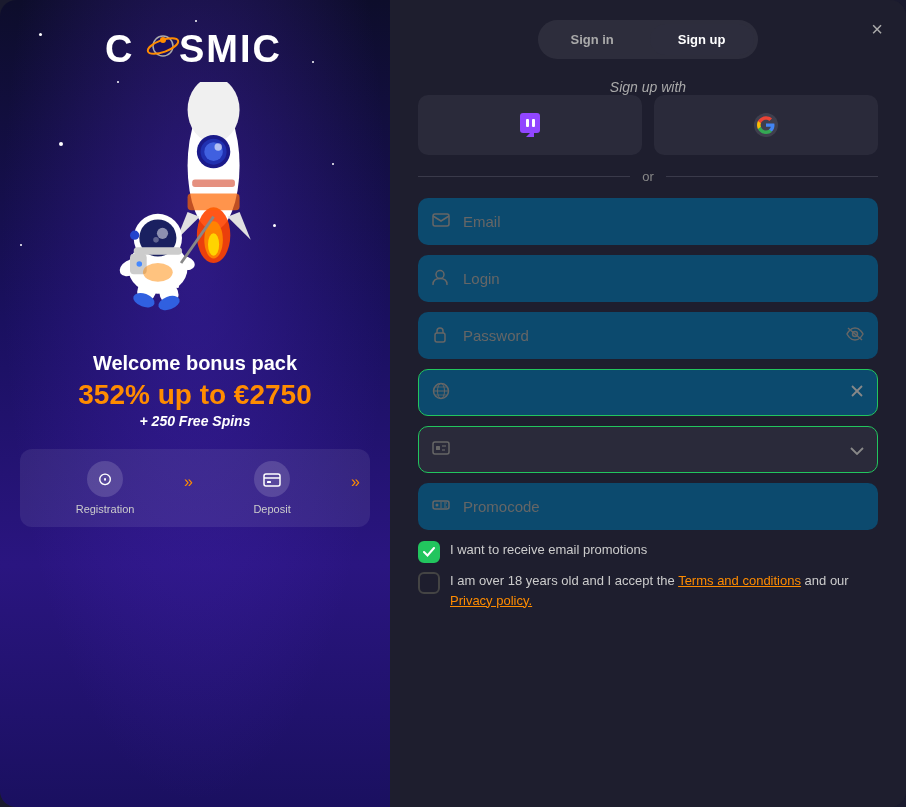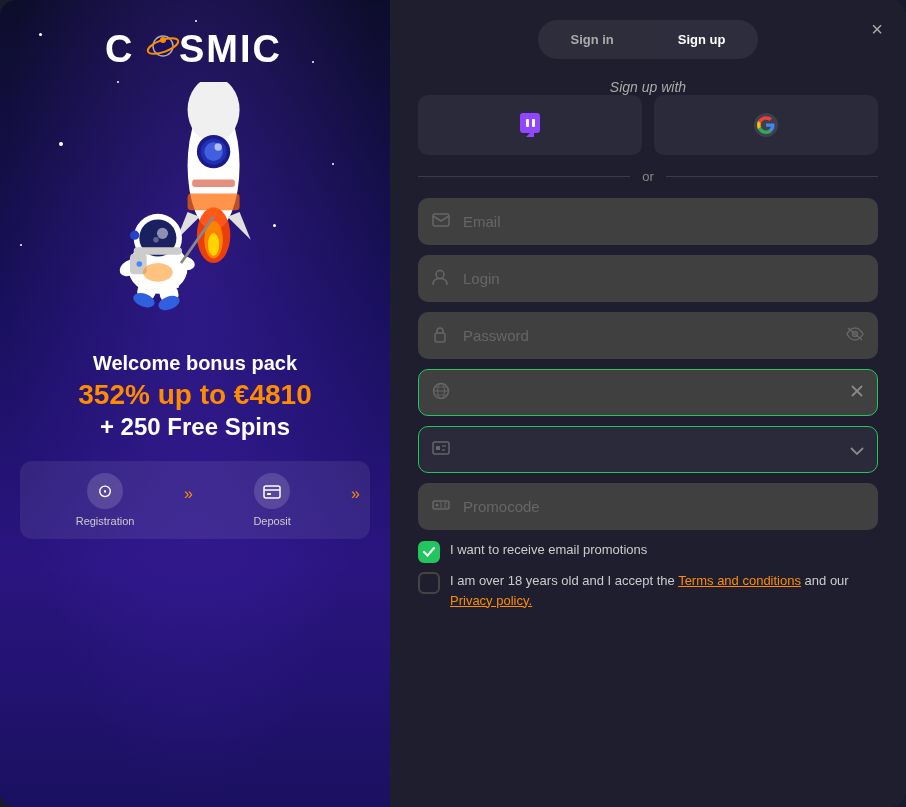--- a/index.html
+++ b/index.html
@@ -78,23 +78,24 @@
       font-weight: 700;
       margin-bottom: 4px;
     }
     .bonus-amount {
       color: #ff8c00;
       font-size: 28px;
       font-weight: 900;
     }
     .bonus-spins {
       color: white;
-      font-size: 24px;
+      font-size: 14px;
       font-weight: 700;
       margin-top: 2px;
+      font-style: italic;
     }
     .steps-bar {
       display: flex;
       align-items: center;
       justify-content: center;
       gap: 0;
       width: 100%;
       background: rgba(255,255,255,0.08);
       border-radius: 12px;
       margin-top: 20px;
@@ -222,21 +223,21 @@
     .or-text {
       color: #888;
       font-size: 13px;
     }
     .form-group {
       position: relative;
       margin-bottom: 10px;
     }
     .form-input {
       width: 100%;
-      background: #404040;
+      background: #0c4a6e;
       border: 1.5px solid transparent;
       border-radius: 10px;
       padding: 14px 44px;
       color: #aaa;
       font-size: 15px;
       outline: none;
     }
     .form-input.active-border {
       border-color: #22c55e;
     }
@@ -402,21 +403,21 @@
         <circle cx="50" cy="196" r="3" fill="#4488ff"></circle>
 
         <ellipse cx="70" cy="205" rx="16" ry="10" fill="#ff8800" opacity="0.5"></ellipse>
 
         <circle cx="45" cy="165" r="5" fill="#2244cc"></circle>
       </svg>
     </div>
 
     <div class="bonus-section">
       <div class="bonus-title">Welcome bonus pack</div>
-      <div class="bonus-amount">352% up to €4810</div>
+      <div class="bonus-amount">352% up to €2750</div>
       <div class="bonus-spins">+ 250 Free Spins</div>
     </div>
 
     <div class="steps-bar">
       <div class="step-item">
         <div class="step-icon">⊙</div>
         <span class="step-label">Registration</span>
       </div>
       <div class="step-arrow">»</div>
       <div class="step-item">

